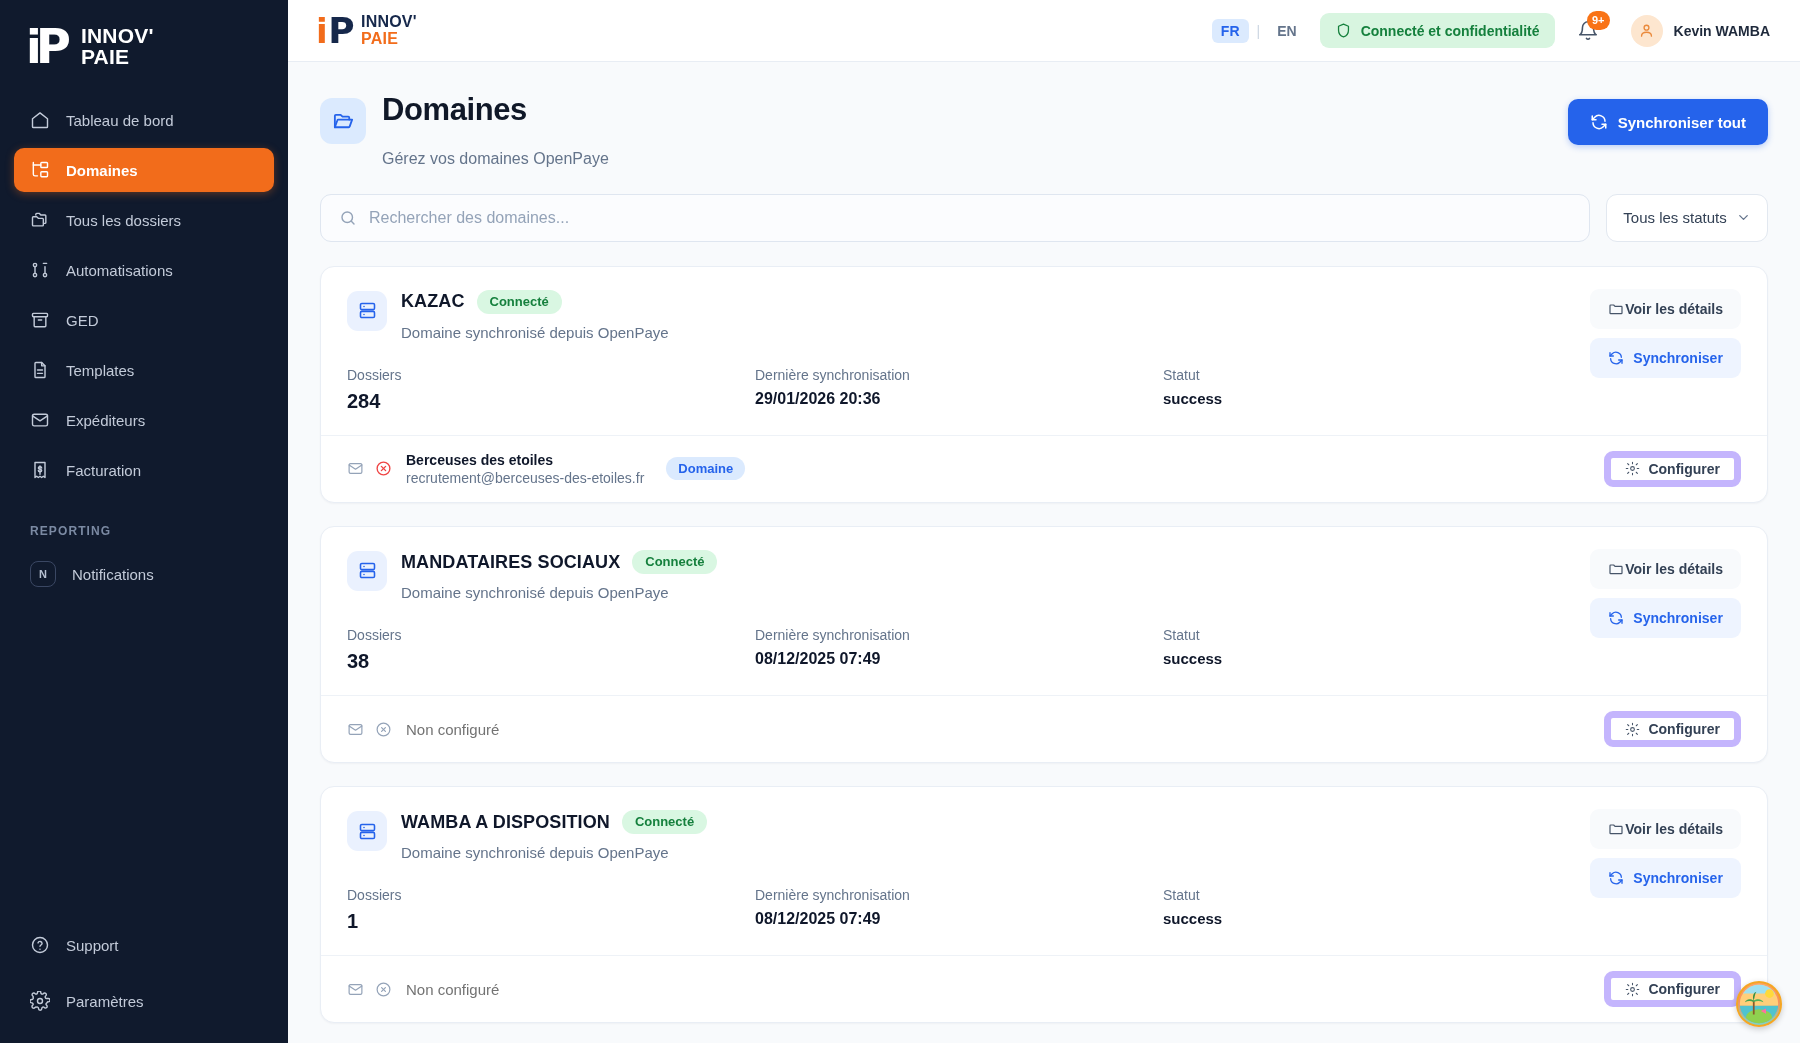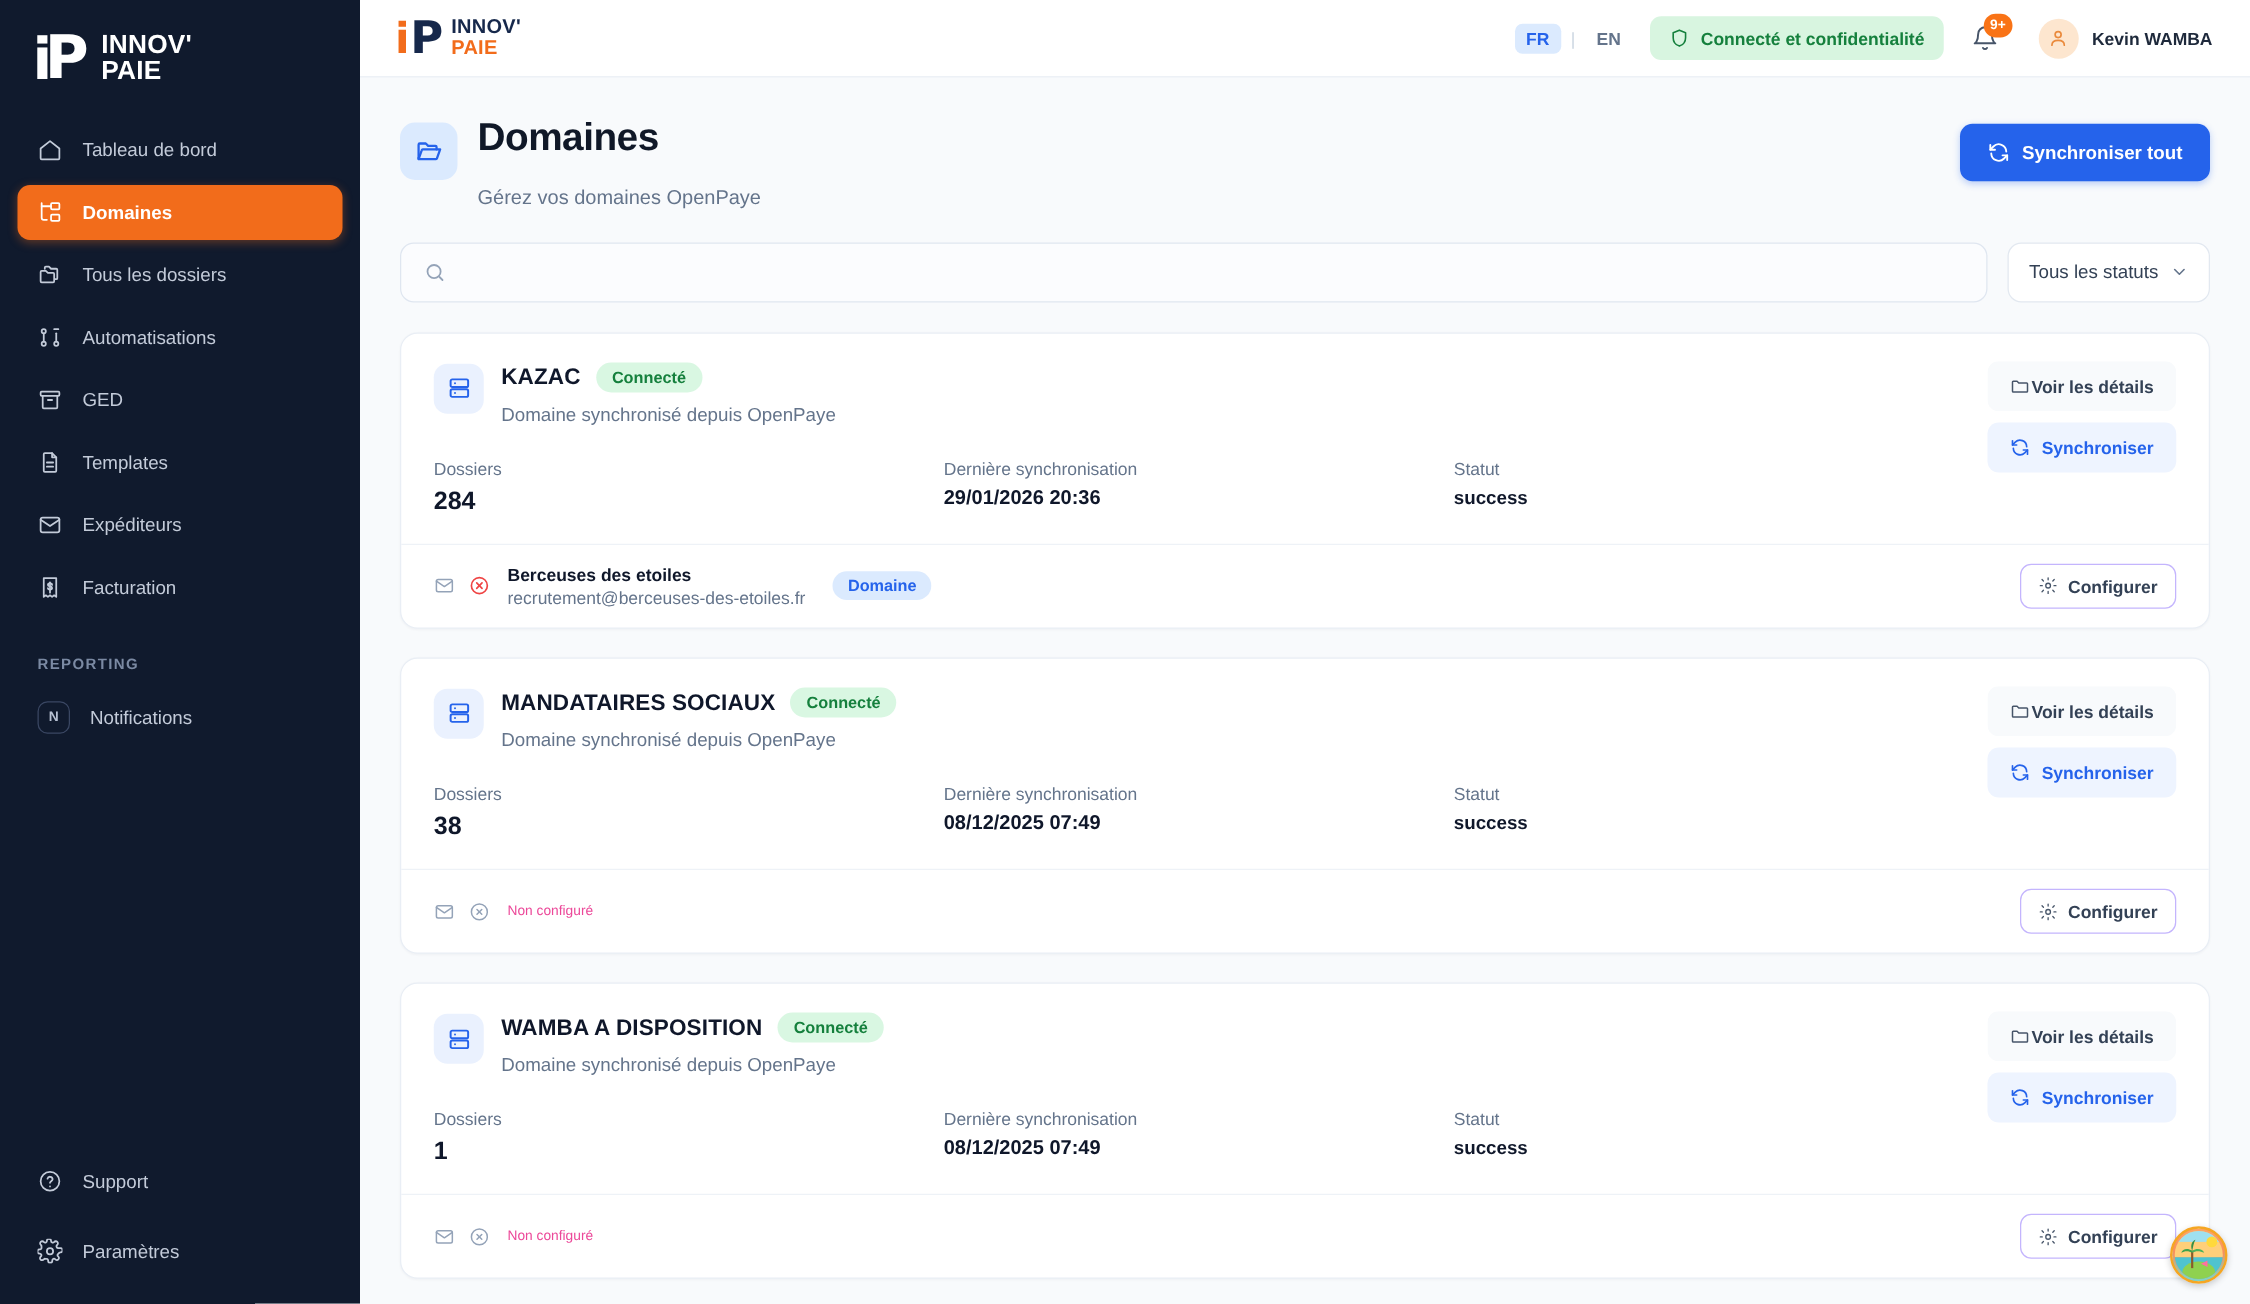--- a/index.html
+++ b/index.html
@@ -193,27 +193,27 @@
     border-top: 1px solid #eef2f7;
     margin: 0 -26px; padding: 15px 26px 15px 26px;
     display: flex; align-items: center; min-height: 62px;
   }
   .fm-icons { display: flex; align-items: center; gap: 11px; margin-right: 14px; }
   .fm-icons svg.mail { width: 17px; height: 17px; display: block; stroke: #94a3b8; }
   .fm-icons svg.xc { width: 17px; height: 17px; display: block; }
   .fm-text-block { display: flex; flex-direction: column; gap: 2px; }
   .fm-name { font-size: 14px; font-weight: 700; color: #0f172a; }
   .fm-mail { font-size: 14px; color: #64748b; }
-  .fm-plain { font-size: 11px; color: #ec4899; }
+  .fm-plain { font-size: 15px; color: #737373; }
   .pill-domaine {
     background: #dbeafe; color: #2563eb; font-size: 13px; font-weight: 600;
     border-radius: 999px; padding: 4px 12px; margin-left: 22px;
   }
   .btn-config {
-    margin-left: auto; background: #ffffff; border: 1px solid #c4b5fd; border-radius: 9px;
+    margin-left: auto; background: #ffffff; border: 7px solid #c4b5fd; border-radius: 9px;
     height: 36px; padding: 0 14px; font-size: 14px; font-weight: 600; color: #334155;
     display: flex; align-items: center; gap: 8px; cursor: pointer;
     font-family: "Liberation Sans", sans-serif;
   }
   .btn-config svg { width: 15px; height: 15px; display: block; stroke: #475569; }
 
   
   .float-widget {
     position: absolute; right: 18px; bottom: 16px;
     width: 46px; height: 46px; border-radius: 999px;
@@ -440,20 +440,21 @@
       </div>
 
       <div class="filter-row">
         <div class="search-box">
           <span>
             <svg viewBox="0 0 24 24" fill="none" stroke="#94a3b8" stroke-width="1.9" stroke-linecap="round" stroke-linejoin="round">
                 <circle cx="11" cy="11" r="7"></circle>
                 <path d="m20 20-3.2-3.2"></path>
               </svg>
           </span>
+          <input type="text" placeholder="Rechercher des domaines..." style="">
         </div>
         <div class="status-filter">
           <span>Tous les statuts</span>
           <span>
             <svg viewBox="0 0 24 24" fill="none" stroke="#64748b" stroke-width="2.1" stroke-linecap="round" stroke-linejoin="round">
                 <path d="m6 9 6 6 6-6"></path>
               </svg>
           </span>
         </div>
       </div>

